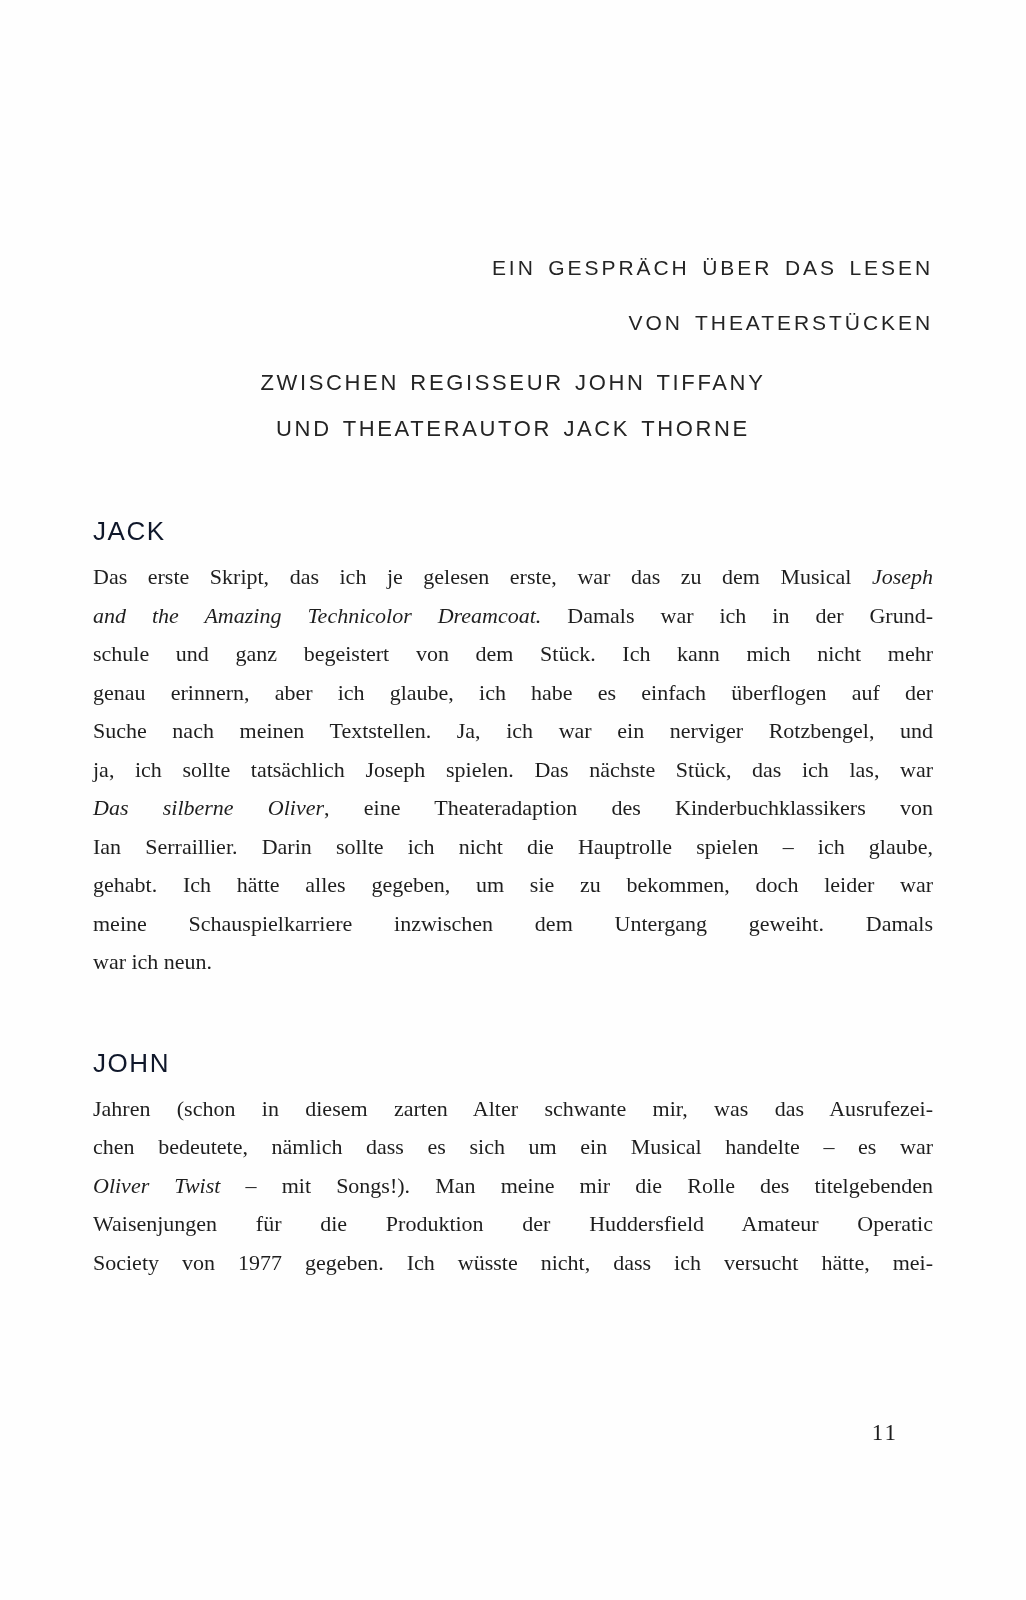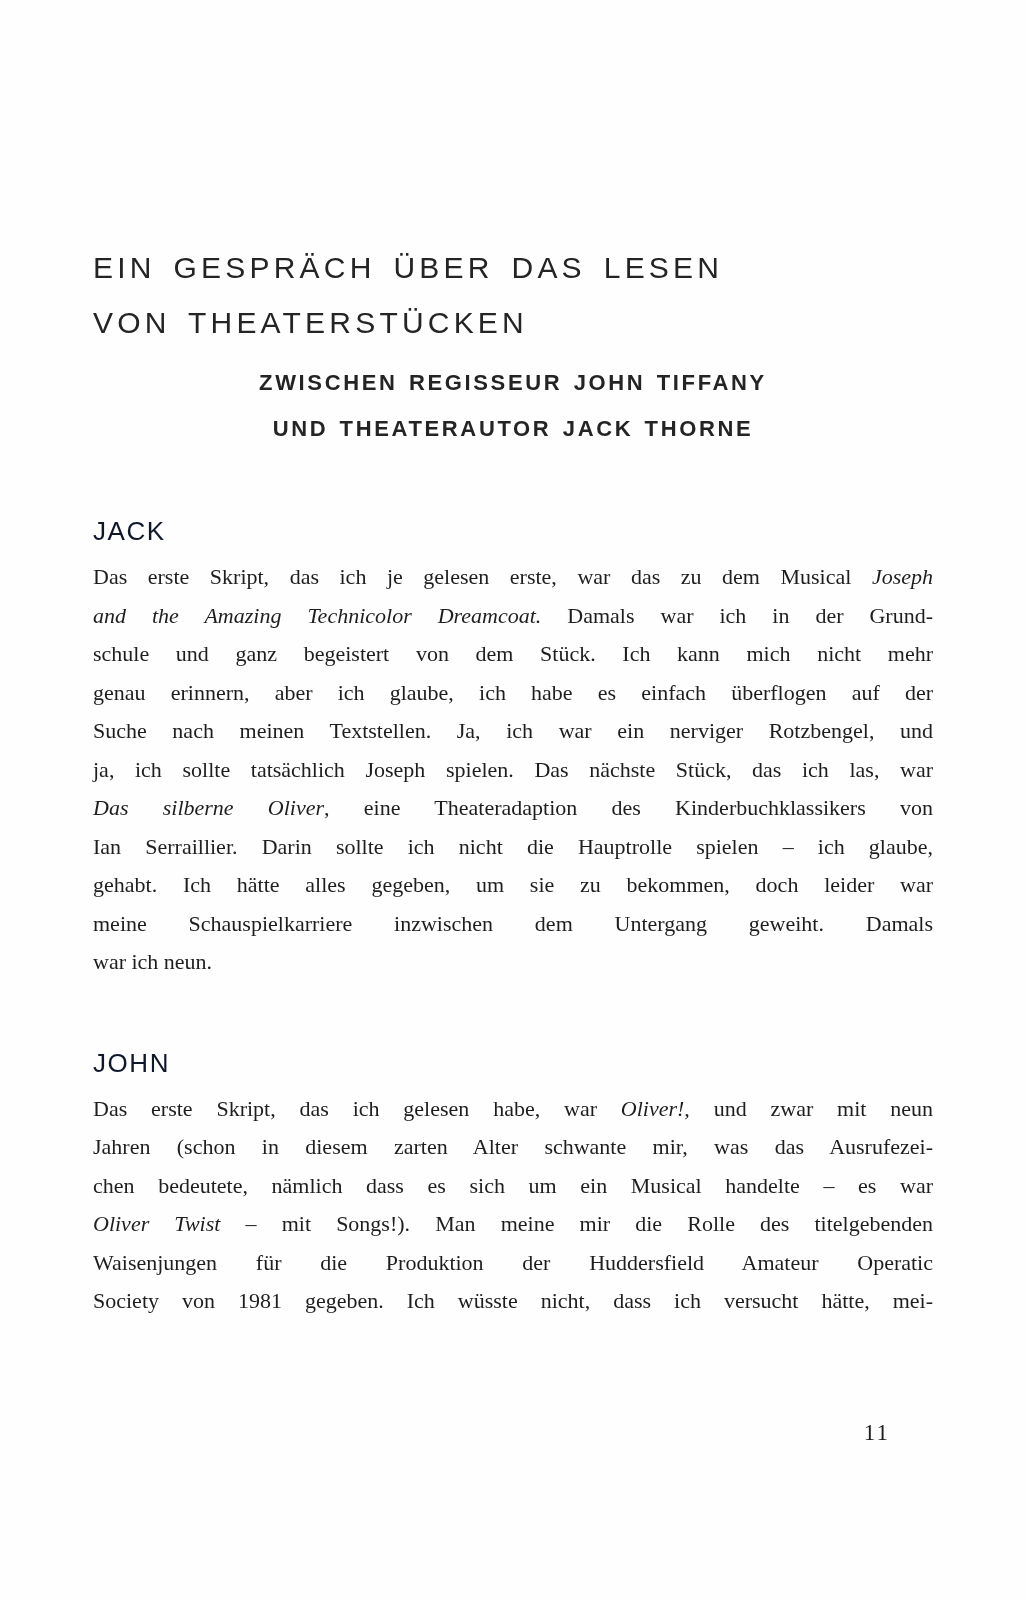--- a/index.html
+++ b/index.html
@@ -14,37 +14,37 @@
     background: #fefefe;
     color: #1e1e1e;
     overflow: hidden;
     font-family: "Liberation Serif", serif;
   }
   .title-block {
     position: absolute;
     top: 240px;
     left: 93px;
     width: 840px;
-    text-align: left;
+    text-align: right;
     font-family: "Liberation Sans", sans-serif;
     font-weight: 400;
-    font-size: 30px;
+    font-size: 21px;
     line-height: 55px;
     letter-spacing: 0.14em;
     word-spacing: 0.18em;
     color: #242424;
   }
   .subtitle-block {
     position: absolute;
     top: 360px;
     left: 93px;
     width: 840px;
     text-align: center;
     font-family: "Liberation Sans", sans-serif;
-    font-weight: 700;
+    font-weight: 400;
     font-size: 22px;
     line-height: 46px;
     letter-spacing: 0.12em;
     word-spacing: 0.12em;
     color: #242424;
   }
   .sections {
     position: absolute;
     top: 512px;
     left: 93px;
@@ -75,21 +75,21 @@
   }
   .line.flush-left {
     text-align-last: left;
   }
   .it {
     font-style: italic;
   }
   .page-number {
     position: absolute;
     top: 1420px;
-    right: 136px;
+    right: 128px;
     font-family: "Liberation Serif", serif;
     font-size: 23px;
     letter-spacing: 2px;
     color: #1e1e1e;
   }
 </style>
 </head>
 <body>
 
 <div class="page">
@@ -117,25 +117,24 @@
           <div class="line"><span class="it">Das silberne Oliver</span><span>, eine Theateradaption des Kinderbuchklassikers von</span></div>
           <div class="line"><span>Ian Serraillier. Darin sollte ich nicht die Hauptrolle spielen – ich glaube,</span></div>
           <div class="line"><span>gehabt. Ich hätte alles gegeben, um sie zu bekommen, doch leider war</span></div>
           <div class="line"><span>meine Schauspielkarriere inzwischen dem Untergang geweiht. Damals</span></div>
           <div class="line flush-left"><span>war ich neun.</span></div>
         </div>
       </section>
       <section class="speech">
         <div class="speaker">JOHN</div>
         <div class="para">
-          <div class="line"><span>Das erste Skript, das ich gelesen habe, war </span><span class="it">Oliver!,</span><span> und zwar mit neun</span></div>
           <div class="line"><span>Jahren (schon in diesem zarten Alter schwante mir, was das Ausrufezei-</span></div>
           <div class="line"><span>chen bedeutete, nämlich dass es sich um ein Musical handelte – es war</span></div>
           <div class="line"><span class="it">Oliver Twist</span><span> – mit Songs!). Man meine mir die Rolle des titelgebenden</span></div>
           <div class="line"><span>Waisenjungen für die Produktion der Huddersfield Amateur Operatic</span></div>
-          <div class="line"><span>Society von 1981 gegeben. Ich wüsste nicht, dass ich versucht hätte, mei-</span></div>
+          <div class="line"><span>Society von 1977 gegeben. Ich wüsste nicht, dass ich versucht hätte, mei-</span></div>
         </div>
       </section>
     </div>
 
   <div class="page-number">11</div>
 
 </div>
 
 </body></html>

